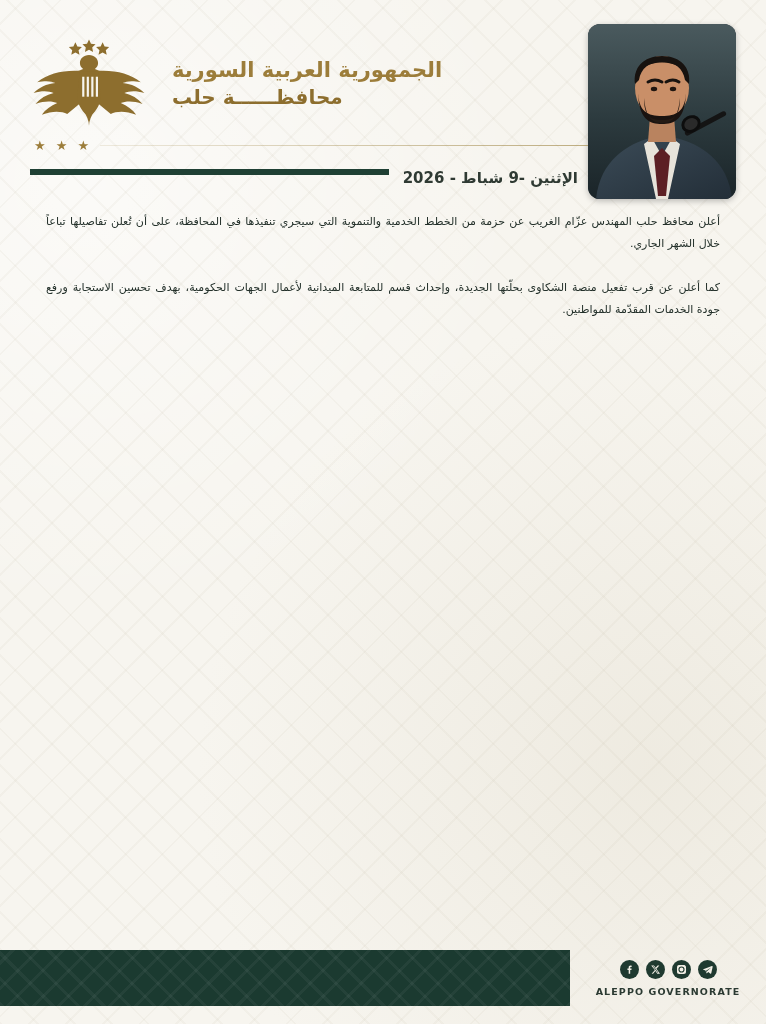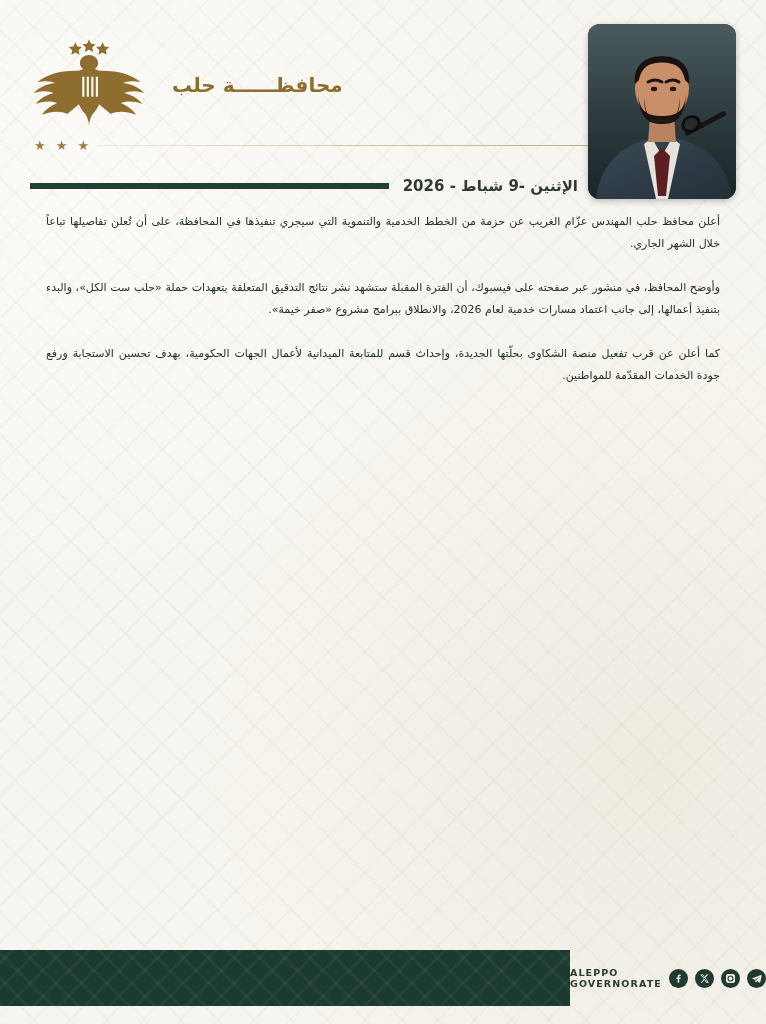--- a/index.html
+++ b/index.html
@@ -121,23 +121,23 @@
   }
   .stars {
     color: #9c7d3a;
     font-size: 13px;
     letter-spacing: 3px;
     direction: ltr;
   }
 
   .date-row {
     display: flex;
-    align-items: center;
+    align-items: flex-start;
     width: 100%;
-    margin-top: 24px;
+    margin-top: 16px;
     gap: 0;
   }
   .date-text {
     color: #2f3a33;
     font-size: 15px;
     font-weight: bold;
     padding: 0 10px 0 14px;
     white-space: nowrap;
   }
   .date-bar {
@@ -178,21 +178,21 @@
     right: 0;
     bottom: 0;
     height: 92px;
     display: flex;
     align-items: stretch;
   }
   .footer-left {
     width: 196px;
     flex: 0 0 auto;
     display: flex;
-    flex-direction: row;
+    flex-direction: column;
     align-items: center;
     justify-content: center;
     gap: 7px;
   }
   .social-row {
     display: flex;
     gap: 7px;
     direction: ltr;
   }
   .social {
@@ -272,20 +272,21 @@
           <ellipse cx="103" cy="100" rx="10" ry="8.5" transform="rotate(-28 103 100)" fill="#0d0d0d"></ellipse>
           <ellipse cx="103" cy="100" rx="7" ry="5.6" transform="rotate(-28 103 100)" fill="#2a2a2a"></ellipse>
         </g>
       </svg>
     </div>
 
     <div class="header-right">
 
       <div class="title-row">
         <div class="gov-titles">
+          <div class="gov-line1">الجمهورية العربية السورية</div>
           <div class="gov-line2">محافظــــــة حلب</div>
         </div>
 
         <div class="emblem">
           <svg viewBox="0 0 130 100" aria-hidden="true">
             <g fill="#8d6e2e">
 
               <g>
                 <path d="M50 4 l2.2 4.6 5 .6 -3.7 3.5 1 5 -4.5 -2.4 -4.5 2.4 1 -5 -3.7 -3.5 5 -.6 Z"></path>
                 <path d="M65 1 l2.2 4.6 5 .6 -3.7 3.5 1 5 -4.5 -2.4 -4.5 2.4 1 -5 -3.7 -3.5 5 -.6 Z"></path>
@@ -320,21 +321,20 @@
         <div class="date-text">الإثنين -9 شباط - 2026</div>
         <div class="date-bar"></div>
       </div>
 
     </div>
   </div>
 
   <div class="content">
 
     <p class="para">أعلن محافظ حلب المهندس عزّام الغريب عن حزمة من الخطط الخدمية والتنموية التي سيجري تنفيذها في المحافظة، على أن تُعلن تفاصيلها تباعاً خلال الشهر الجاري.</p>
-    <p class="para">وأوضح المحافظ، في منشور عبر صفحته على فيسبوك، أن الفترة المقبلة ستشهد نشر نتائج التدقيق المتعلقة بتعهدات حملة «حلب ست الكل»، والبدء بتنفيذ أعمالها، إلى جانب اعتماد مسارات خدمية لعام 2026، والانطلاق ببرامج مشروع «صفر خيمة».</p>
     <p class="para">كما أعلن عن قرب تفعيل منصة الشكاوى بحلّتها الجديدة، وإحداث قسم للمتابعة الميدانية لأعمال الجهات الحكومية، بهدف تحسين الاستجابة ورفع جودة الخدمات المقدّمة للمواطنين.</p>
   </div>
 
   <div class="footer">
     <div class="footer-left">
       <div class="social-row">
         <div class="social">
           <svg viewBox="0 0 24 24" aria-hidden="true">
               <path d="M13.5 21v-8h2.7l.4-3.1h-3.1V7.9c0-.9.25-1.5 1.55-1.5h1.65V3.6c-.3 0-1.3-.1-2.45-.1-2.4 0-4.05 1.47-4.05 4.18v2.22H7.5V13h2.7v8z"></path>
             </svg>

